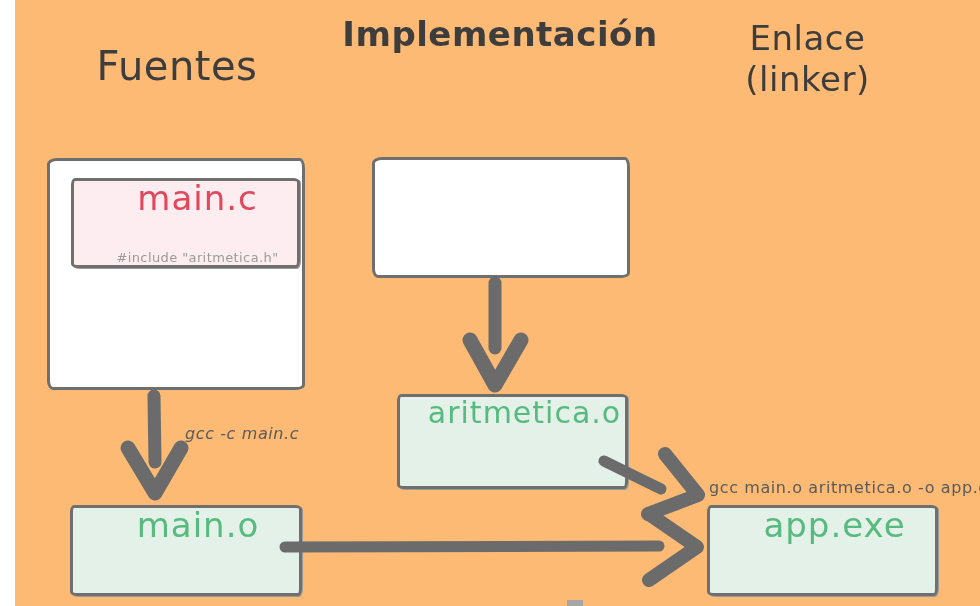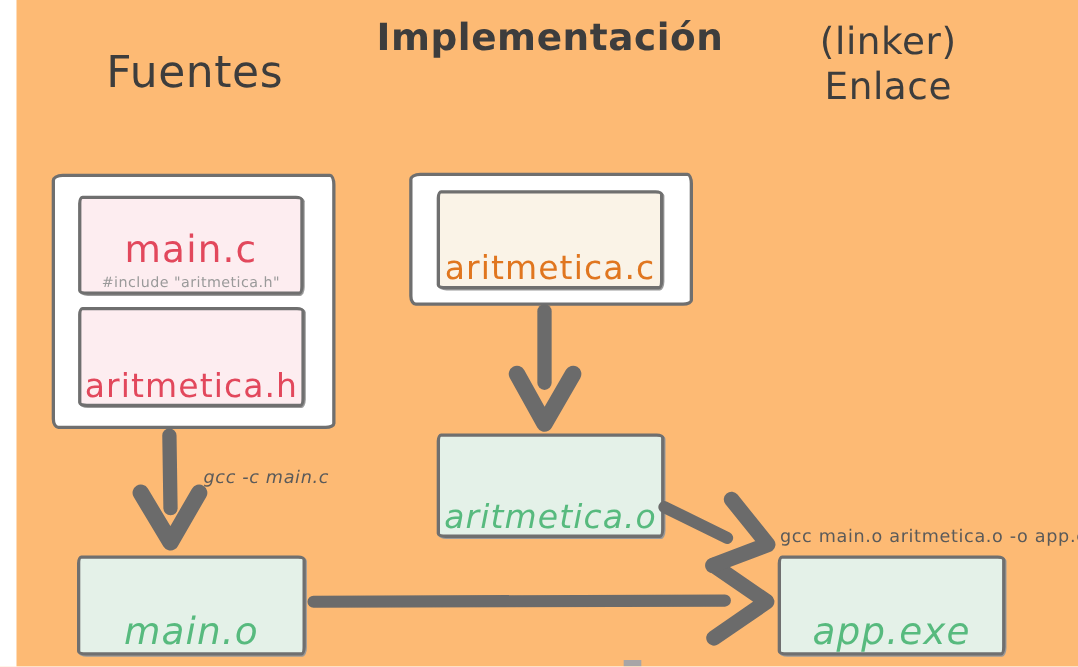--- a/index.html
+++ b/index.html
@@ -13,31 +13,32 @@
     font-size:34px;font-weight:500;line-height:1.22;letter-spacing:.5px;white-space:nowrap;
   }
   .stage-header .line{display:block;}
   
   .group-box{
     position:absolute;background:#ffffff;border:3px solid #6f6f6f;
     border-radius:10px 5px 9px 6px / 6px 10px 5px 9px;
   }
   
   .node{
-    position:absolute;display:flex;flex-direction:column;align-items:center;justify-content:flex-end;
+    position:absolute;display:flex;flex-direction:column;align-items:center;justify-content:space-between;
     border:3px solid #6f6f6f;border-radius:4px 7px 4px 8px / 7px 4px 8px 4px;
     box-shadow:1px 1px 0 #9a9a9a;
+    padding-left:24px;
   }
   .node .label{font-size:30px;letter-spacing:1px;line-height:1.05;}
   .node.pink{background:#fdedf0;}
   .node.pink .label{color:#e2485c;}
   .node.cream{background:#faf3e7;}
   .node.cream .label{color:#e0761f;}
   .node.green{background:#e4f1e8;}
-  .node.green .label{color:#57ba7e;font-style:italic;}
+  .node.green .label{color:#57ba7e;}
   .node .sublabel{font-size:13px;color:#9a9a9a;margin-top:4px;letter-spacing:.4px;}
   
   .edge-label{
     position:absolute;font-size:16px;color:#5a5a5a;letter-spacing:.6px;white-space:nowrap;
   }
   svg.arrows{position:absolute;left:0;top:0;pointer-events:none;}
   .artifact{position:absolute;background:#98a1b0;opacity:.85;}
 </style>
 </head>
 <body>
@@ -46,39 +47,33 @@
 
   <div class="stage-header" style="left:52px;top:42px;width:220px;font-size:40px;">
     <span class="line">Fuentes</span>
   </div>
 
   <div class="stage-header" style="left:320px;top:14px;width:330px;font-weight:bold;">
     <span class="line">Implementación</span>
   </div>
 
   <div class="stage-header" style="left:685px;top:18px;width:215px;">
+    <span class="line">Enlace</span>
     <span class="line">(linker)</span>
-    <span class="line">Enlace</span>
   </div>
 
   <div class="group-box" style="left:32px;top:158px;width:252px;height:226px;"></div>
   <div class="group-box" style="left:357px;top:157px;width:252px;height:115px;"></div>
 
   <div class="node pink" style="left:56px;top:178px;width:199px;height:84px;">
     <span class="label" style="font-size:34px;">main.c</span>
     <span class="sublabel">#include "aritmetica.h"</span>
   </div>
 
-  <div class="node pink" style="left:56px;top:279px;width:200px;height:85px;">
-    <span class="label">aritmetica.h</span>
-  </div>
 
-  <div class="node cream" style="left:382px;top:173px;width:200px;height:84px;">
-    <span class="label">aritmetica.c</span>
-  </div>
 
   <div class="node green" style="left:382px;top:394px;width:201px;height:89px;">
     <span class="label">aritmetica.o</span>
   </div>
 
   <div class="node green" style="left:55px;top:505px;width:202px;height:85px;">
     <span class="label" style="font-size:34px;">main.o</span>
   </div>
 
   <div class="node green" style="left:692px;top:505px;width:201px;height:85px;">

